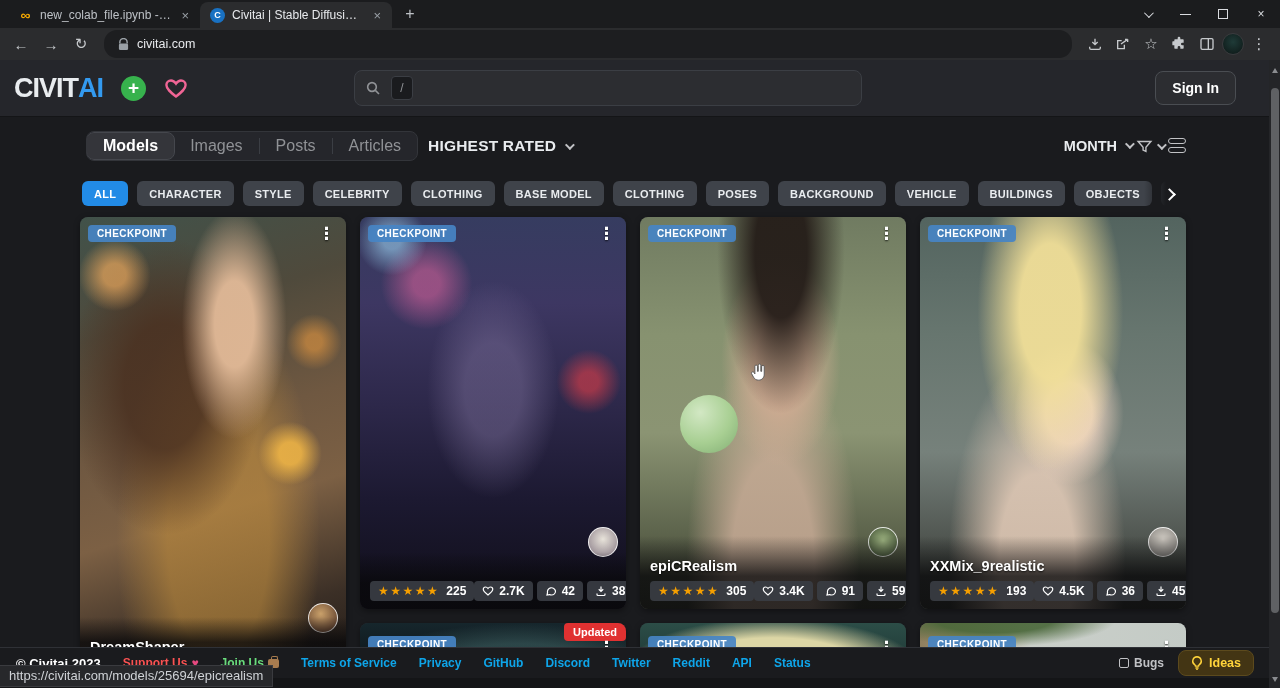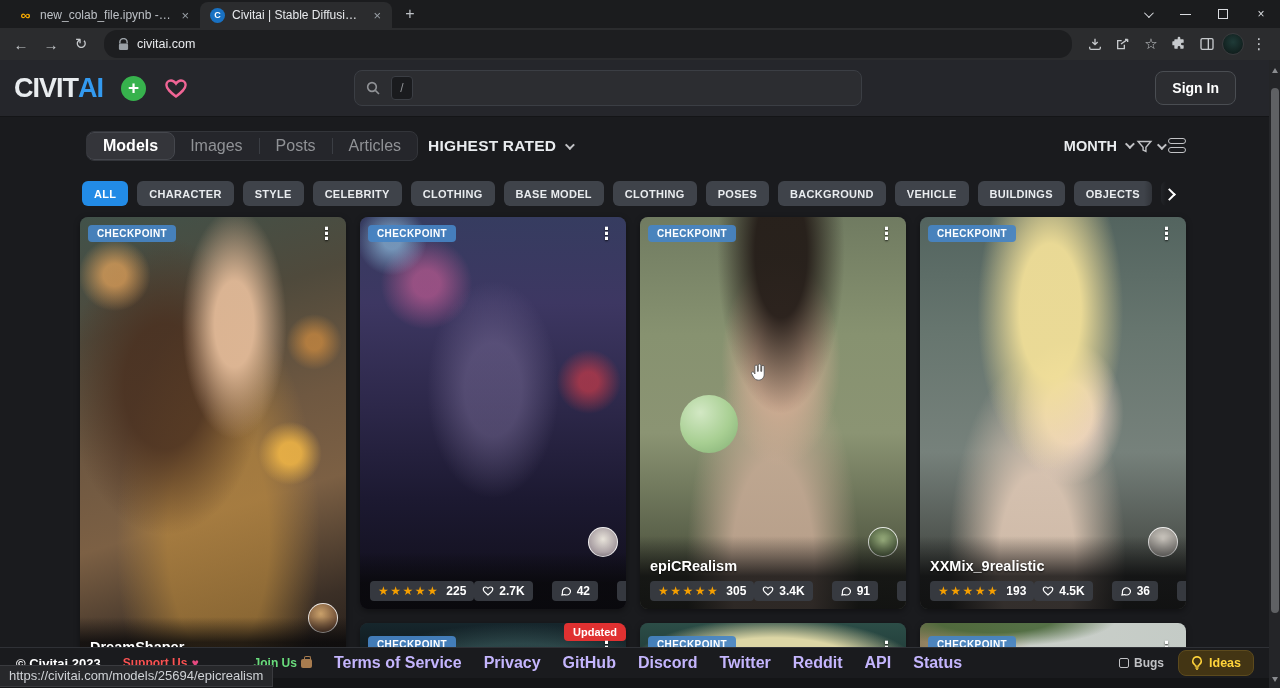--- a/index.html
+++ b/index.html
@@ -72,21 +72,21 @@
   .badge-type { position:absolute; top:8px; left:8px; background:rgba(70,132,196,.92); color:#fff; font-size:10px; font-weight:700; letter-spacing:.4px; padding:3px 9px; border-radius:4px; }
   .badge-updated { position:absolute; top:0; right:0; background:#e03131; color:#fff; font-size:11px; font-weight:600; padding:3px 9px; border-radius:4px; }
   .kebab { position:absolute; top:6px; right:6px; color:#fff; font-size:17px; font-weight:700; text-shadow:0 1px 2px rgba(0,0,0,.7); line-height:1; padding:2px 5px; background:none; border:none; cursor:pointer; font-family:inherit; }
   .kebab.low { top:14px; }
   .avatar { position:absolute; right:8px; width:30px; height:30px; border-radius:50%; border:1.5px solid rgba(255,255,255,.85); }
   .card .overlay { position:absolute; left:0; right:0; bottom:0; padding:22px 10px 8px; background:linear-gradient(180deg, rgba(0,0,0,0), rgba(8,8,10,.78) 55%); }
   .card-title { color:#fff; font-size:14.5px; font-weight:700; text-shadow:0 1px 2px rgba(0,0,0,.8); }
   .stats { display:flex; justify-content:space-between; align-items:center; margin-top:7px; }
   .pill { display:inline-flex; align-items:center; gap:5px; background:rgba(58,61,67,.92); border-radius:4px; padding:3px 8px; color:#fff; font-size:12px; font-weight:700; }
   .pill .stars { color:#f59f00; font-size:12px; letter-spacing:1.5px; margin-right:2px; }
-  .pill-group { display:inline-flex; gap:19px; }
+  .pill-group { display:inline-flex; gap:4px; }
 
   .img-1 { background:
     radial-gradient(circle at 79% 53%, rgba(242,183,70,.85) 0 3.5%, rgba(242,183,70,0) 10%),
     radial-gradient(circle at 13% 13%, rgba(236,168,92,.7) 0 2.5%, transparent 8%),
     radial-gradient(circle at 88% 28%, rgba(230,152,64,.6) 0 2%, transparent 7%),
     radial-gradient(ellipse at 58% 24%, rgba(226,186,152,.95) 0 9%, transparent 24%),
     radial-gradient(ellipse at 32% 38%, rgba(74,48,32,.85) 0 16%, transparent 38%),
     radial-gradient(ellipse at 52% 72%, rgba(193,142,62,.6) 0 26%, transparent 52%),
     linear-gradient(163deg, #41524a 0%, #4f4a3c 24%, #6f5841 47%, #7c6044 64%, #3b2f26 86%, #241d18 100%); }
   .img-2 { background:
@@ -117,24 +117,24 @@
     radial-gradient(ellipse at 28% -10%, rgba(72,102,56,.9) 0 22%, transparent 45%),
     linear-gradient(100deg, #8d7c5c 0%, #a99a77 18%, #cacfc9 42%, #c4cbc6 100%); }
   .av-1 { bottom:30px; background:radial-gradient(circle at 42% 35%, #c9a06a, #6b4a34 75%); }
   .av-2 { bottom:52px; background:radial-gradient(circle at 50% 40%, #e8e3da, #9a8f96 78%); }
   .av-3 { bottom:52px; background:radial-gradient(circle at 50% 45%, #9fb582, #4e5e3f 78%); }
   .av-4 { bottom:52px; background:radial-gradient(circle at 50% 40%, #cfcac2, #8d8a85 78%); }
 
   
   .site-footer { position:absolute; left:0; right:10px; bottom:10px; height:31px; background:#1a1b1e; border-top:1px solid #2f3136; display:flex; align-items:center; gap:22px; padding:6px 16px; z-index:5; }
   .f-copy { color:#fff; font-weight:700; font-size:13px; }
-  .f-link { color:#c4b5fd; font-size:16px; font-weight:600; }
+  .f-link { color:#0ea5e9; font-size:12px; font-weight:600; }
   .f-support { color:#fa5252; font-size:12px; font-weight:700; display:flex; align-items:center; gap:4px; }
   .f-heart { color:#e64980; font-size:12px; }
-  .f-join { color:#69db7c; font-size:12px; font-weight:700; display:flex; align-items:center; gap:4px;margin-left:33px; }
+  .f-join { color:#69db7c; font-size:12px; font-weight:700; display:flex; align-items:center; gap:4px; }
   .briefcase { width:11px; height:9px; background:#a87c4f; border-radius:2px; position:relative; }
   .briefcase::before { content:""; position:absolute; top:-3px; left:3px; width:5px; height:3px; border:1px solid #a87c4f; border-bottom:none; border-radius:2px 2px 0 0; }
   .f-right { margin-left:auto; display:flex; align-items:center; gap:14px; }
   .f-bugs { color:#c1c2c5; font-size:12px; font-weight:600; display:flex; align-items:center; gap:5px; }
   .bug-box { width:10px; height:10px; border:1.4px solid #c1c2c5; border-radius:2px; }
   .ideas-btn { display:flex; align-items:center; gap:6px; background:#433514; border:1px solid #5c4a1d; border-radius:8px; color:#ffd43b; font-size:12.5px; font-weight:700; padding:5px 12px; }
   .bottom-strip { position:absolute; left:0; right:0; bottom:0; height:10px; background:#141517; }
   .status-tip { position:absolute; left:0; bottom:1px; background:#27282b; border:1px solid #3a3b3f; border-left:none; color:#cfd2d6; font-size:13px; padding:2px 9px 3px; z-index:9; }
 
   

